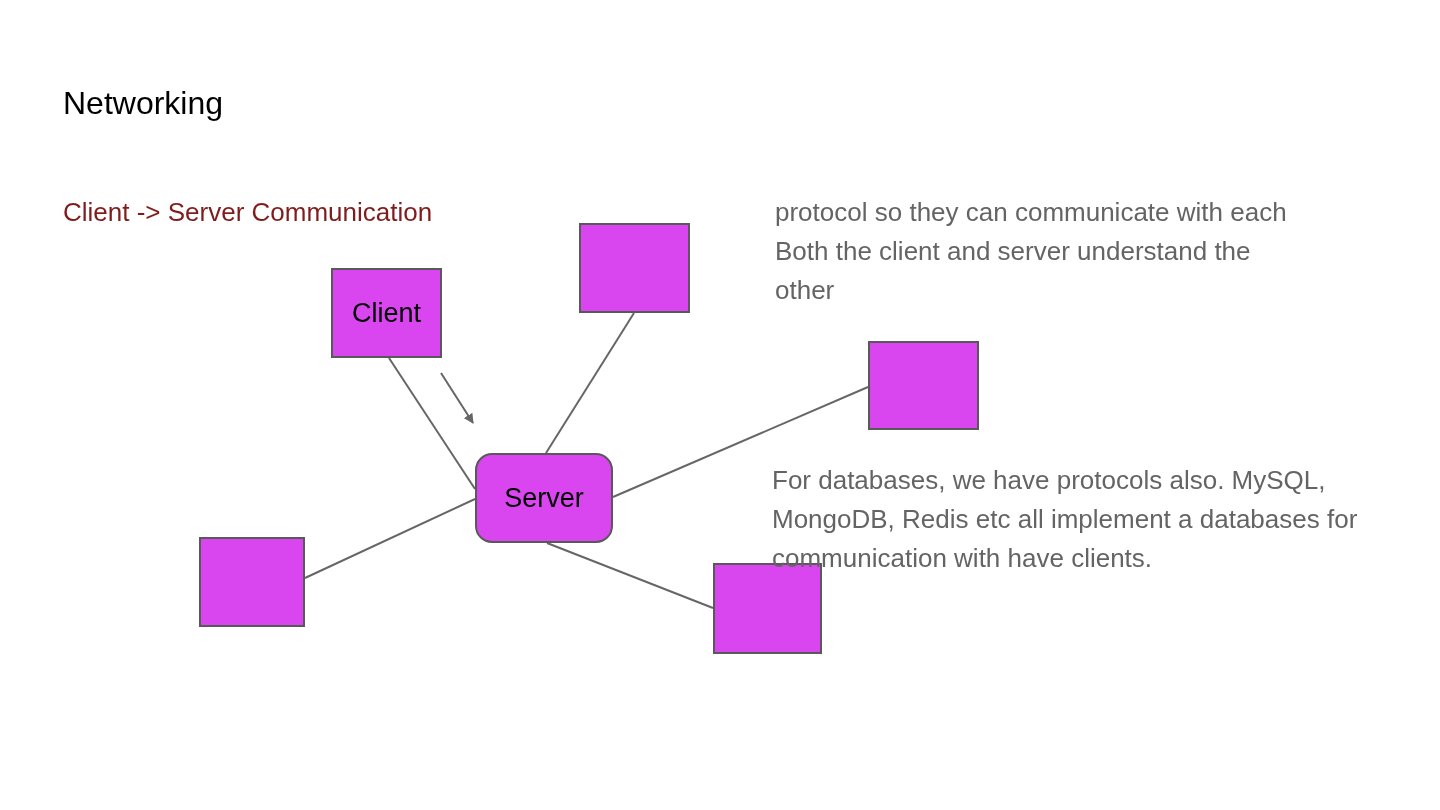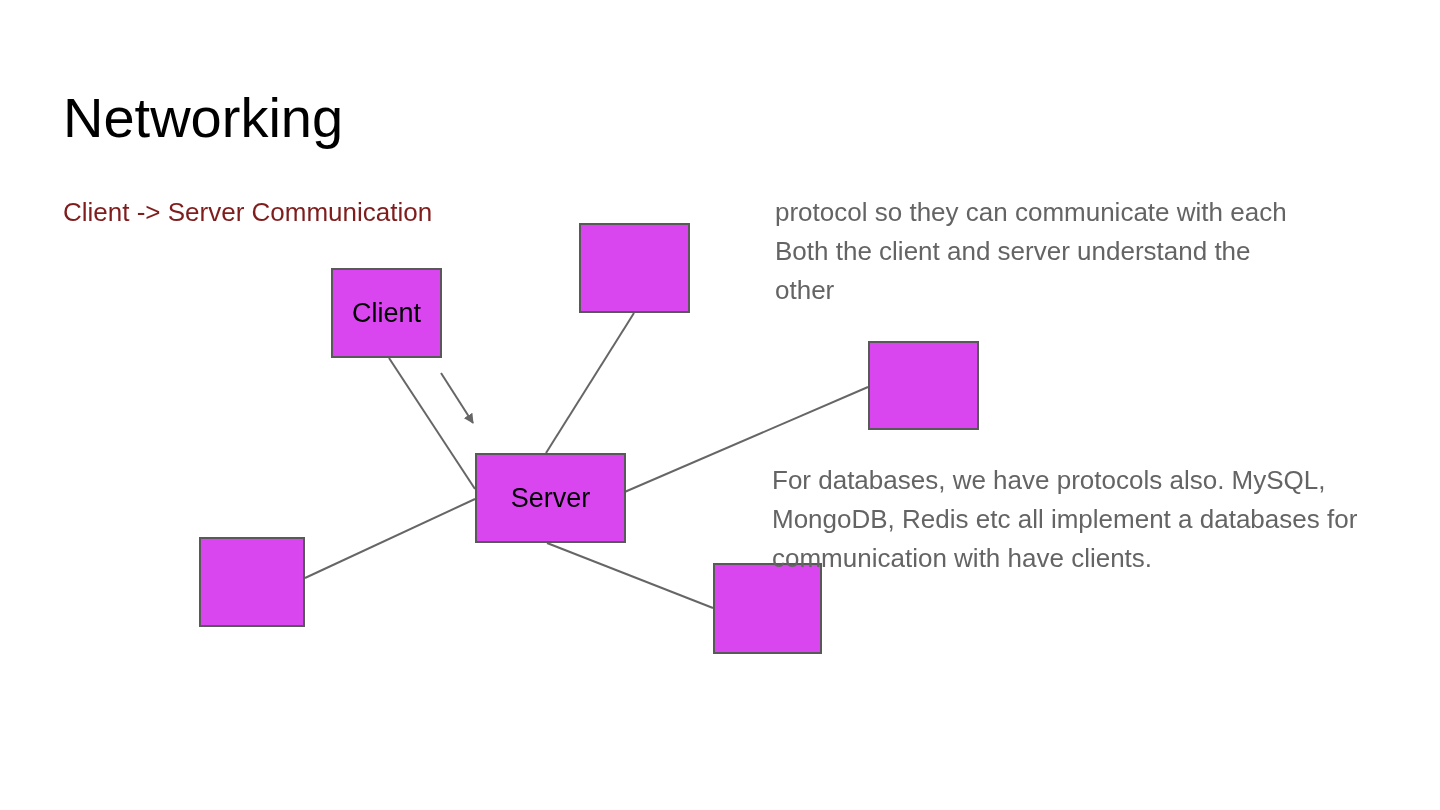--- a/index.html
+++ b/index.html
@@ -8,21 +8,21 @@
     width: 1440px;
     height: 810px;
     background: #ffffff;
     overflow: hidden;
     font-family: "Liberation Sans", sans-serif;
   }
   .slide-title {
     position: absolute;
     left: 63px;
     top: 84px;
-    font-size: 56px;
+    font-size: 32px;
     line-height: 1.2;
     font-weight: 400;
     color: #000000;
     white-space: nowrap;
     z-index: 3;
   }
   .slide-subtitle {
     position: absolute;
     left: 63px;
     top: 196px;
@@ -45,21 +45,21 @@
     display: flex;
     align-items: center;
     justify-content: center;
     font-size: 27px;
     color: #000000;
     z-index: 2;
   }
   .node-client      { left: 331px; top: 268px; width: 111px; height: 90px; }
   .node-top         { left: 579px; top: 223px; width: 111px; height: 90px; }
   .node-right       { left: 868px; top: 341px; width: 111px; height: 89px; }
-  .node-server      { left: 475px; top: 453px; width: 151px; height: 90px; }
+  .node-server      { left: 475px; top: 453px; width: 138px; height: 90px; border-radius: 17px; }
   .node-bottom-left { left: 199px; top: 537px; width: 106px; height: 90px; }
   .node-bottom-mid  { left: 713px; top: 563px; width: 109px; height: 91px; }
   .note {
     position: absolute;
     font-size: 26px;
     line-height: 39px;
     color: #646464;
     z-index: 3;
   }
   .note div { white-space: nowrap; }

